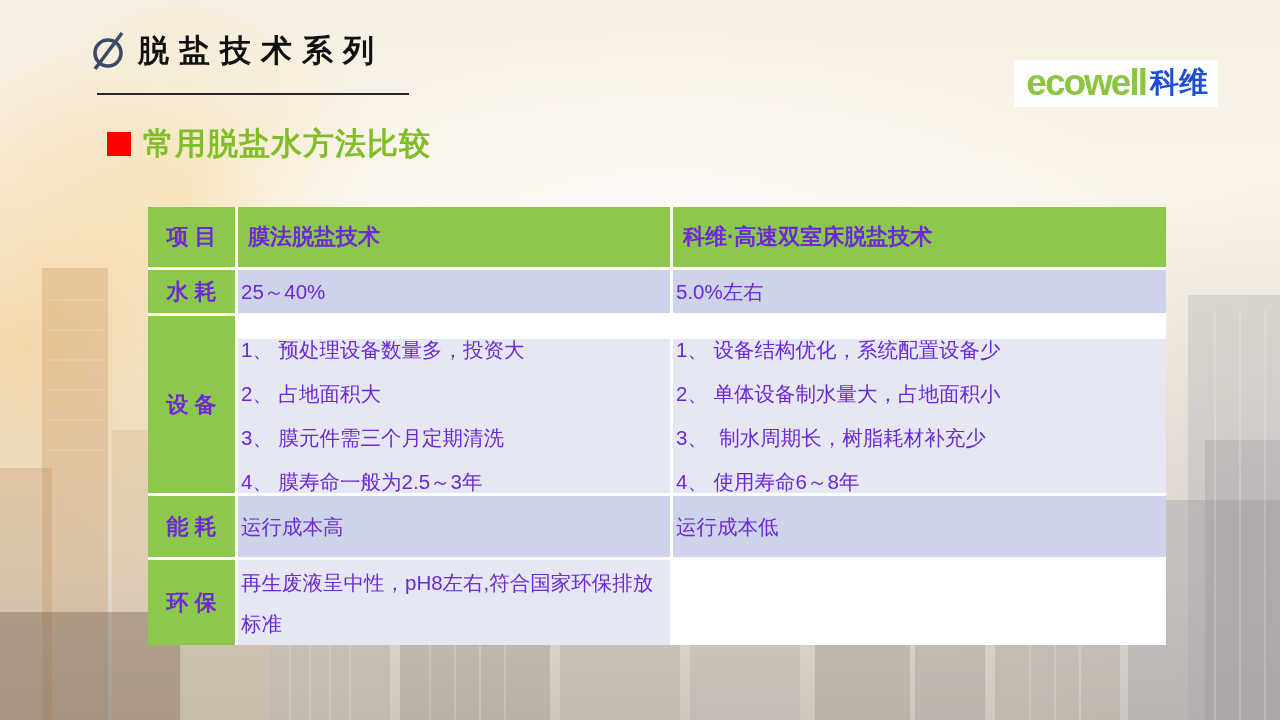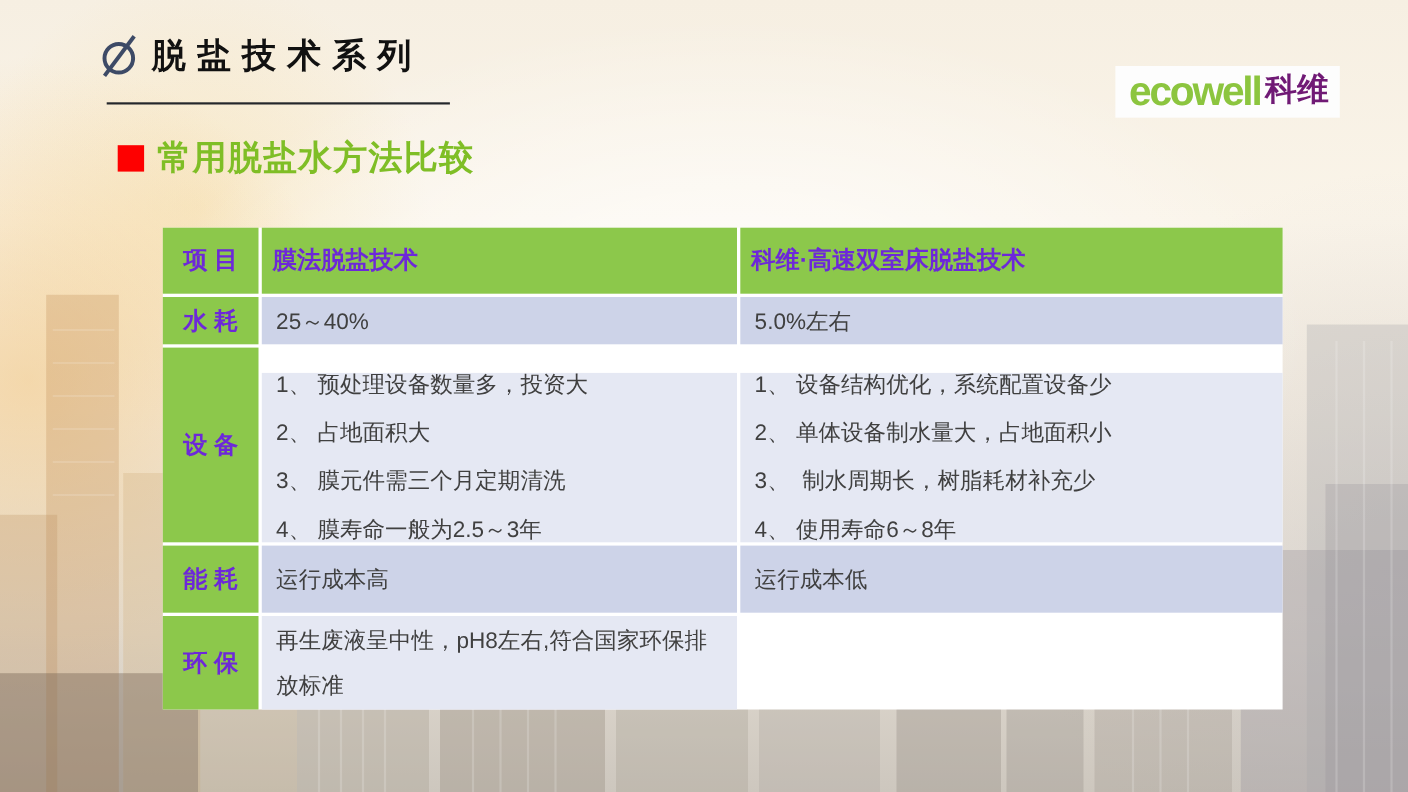--- a/index.html
+++ b/index.html
@@ -26,21 +26,21 @@
     letter-spacing:10px;white-space:nowrap;
   }
   .title-underline{position:absolute;left:97px;top:93px;width:312px;height:2px;background:#24272b;}
 
   .logo{
     position:absolute;right:62px;top:60px;
     background:#fdfdfd;padding:4px 10px 6px 12px;
     display:flex;align-items:center;white-space:nowrap;
   }
   .logo-en{font-size:37px;font-weight:bold;color:#8cc53f;letter-spacing:-2px;line-height:1;}
-  .logo-cn{font-size:29px;font-weight:bold;color:#701a75;margin-left:4px;line-height:1;}
+  .logo-cn{font-size:29px;font-weight:bold;color:#1d4ed8;margin-left:4px;line-height:1;}
 
   
   .section-heading{position:absolute;left:107px;top:123px;display:flex;align-items:center;}
   .red-square{width:24px;height:24px;background:#fe0000;margin-right:12px;flex:none;}
   h2.section-title{margin:0;font-size:31px;font-weight:bold;color:#7fbe26;letter-spacing:1px;}
 
   
   .cmp-table{
     position:absolute;left:148px;top:207px;
     display:grid;
@@ -48,21 +48,21 @@
     grid-template-rows:60px 43px 177px 61px 85px;
     gap:3px;
     background:#ffffff;
   }
   .cell{display:flex;align-items:center;}
   .cell.green{background:#8cc84b;color:#6d28d9;font-weight:bold;}
   .cell.center{justify-content:center;letter-spacing:6px;text-indent:6px;}
   .cell.head{font-size:22px;padding-left:10px;}
   .cell.head.center{padding-left:0;}
   .cell.label{font-size:22px;}
-  .cell.body{font-size:20.5px;color:#404040;padding-left:13px;padding-right:10px;white-space:pre-wrap;}
+  .cell.body{font-size:20.5px;color:#6d28d9;padding-left:3px;padding-right:10px;white-space:pre-wrap;}
   .cell.dark{background:#cdd3e8;}
   .cell.light{background:#e5e8f3;}
   .cell.list{flex-direction:column;justify-content:center;align-items:flex-start;margin-top:23px;}
   .cell.list div{line-height:44px;}
   .cell.para{line-height:41px;}
 </style>
 </head>
 <body>
 
 <div class="slide">

